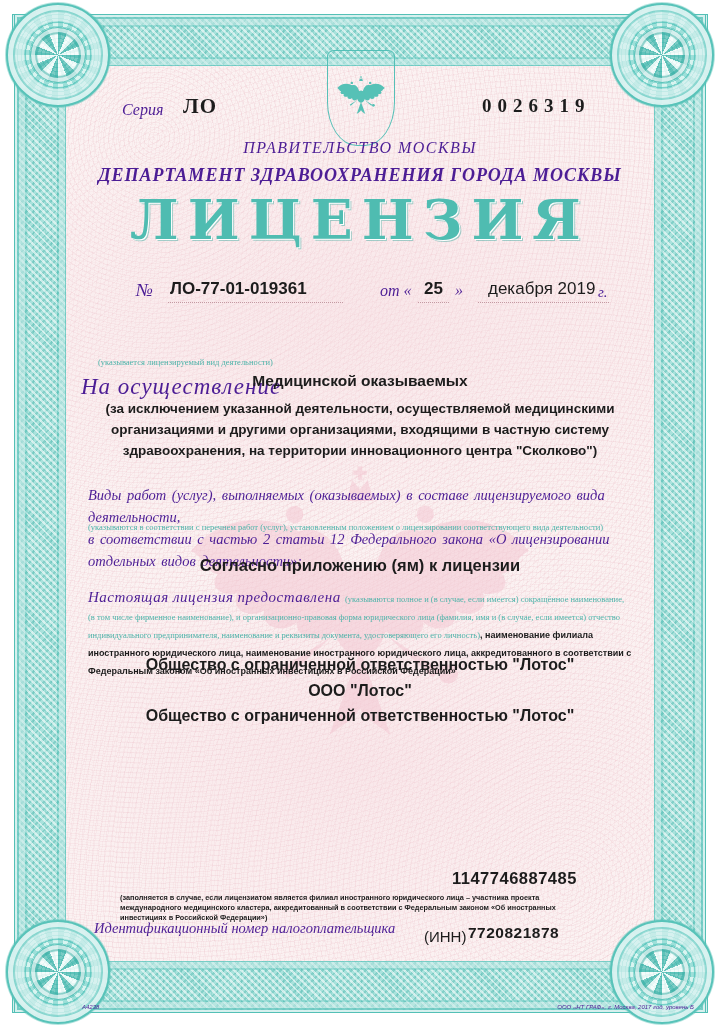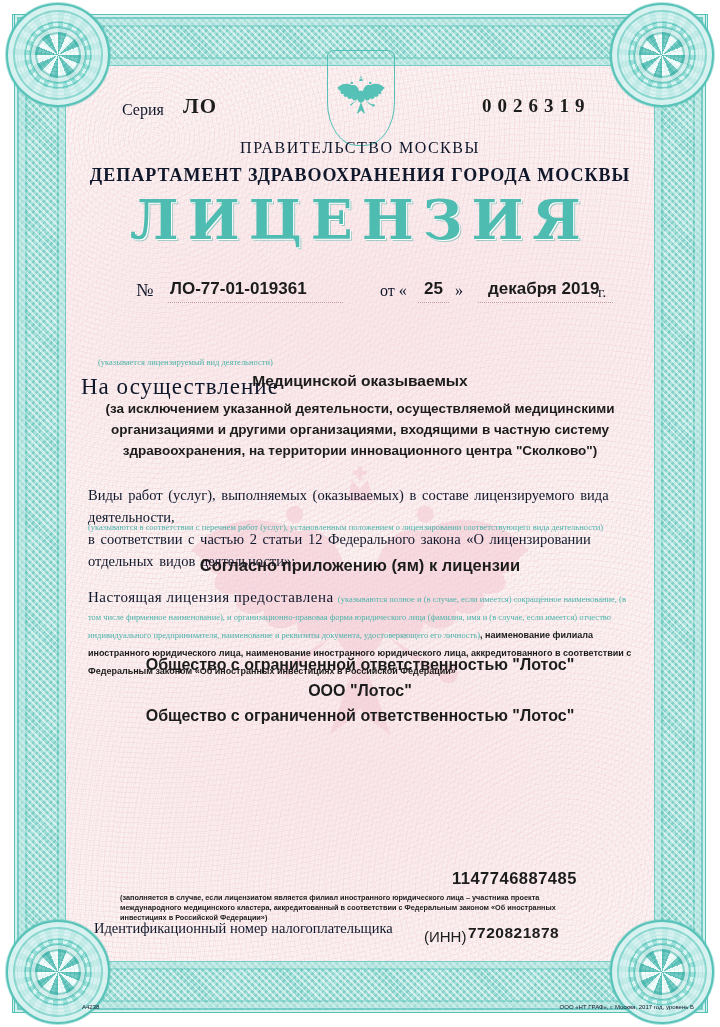--- a/index.html
+++ b/index.html
@@ -57,21 +57,21 @@
       radial-gradient(ellipse 620px 320px at 50% 28%, rgba(246,216,222,.45), transparent 70%),
       radial-gradient(ellipse 520px 300px at 50% 78%, rgba(246,214,221,.40), transparent 70%),
       repeating-radial-gradient(circle at 15% 8%, rgba(226,158,172,.13) 0 1px, transparent 1px 5px),
       repeating-radial-gradient(circle at 85% 92%, rgba(226,158,172,.11) 0 1px, transparent 1px 6px),
       repeating-linear-gradient(98deg, rgba(230,180,191,.13) 0 1px, transparent 1px 4px),
       repeating-linear-gradient(8deg, rgba(230,180,191,.09) 0 1px, transparent 1px 5px);
   }
   .watermark{position:absolute;left:168px;top:450px;width:384px;height:344px;z-index:2;opacity:.55;}
   
   .txt{position:absolute;z-index:4;}
-  .teal{color:#0f172a;}
+  .teal{color:#4c1d95;font-style:italic;}
   .tealdim{color:#4db3a9;}
   .blk{color:#1c1c1c;}
   .sans{font-family:"Liberation Sans",sans-serif;}
   .serif{font-family:"Liberation Serif",serif;}
   .ctr{left:66px;right:66px;text-align:center;}
   .series-label{left:122px;top:101px;font-size:16px;}
   .series-value{left:183px;top:94px;font-size:21px;letter-spacing:1px;font-weight:600;}
   .emblem{
     position:absolute;left:327px;top:50px;width:66px;height:94px;z-index:4;
     border:1.5px solid rgba(78,190,180,.95);
@@ -85,21 +85,21 @@
   .doc-title{
     top:187px;font-size:55px;font-weight:bold;letter-spacing:9px;
     font-family:"DejaVu Serif",serif;color:#4fbcb1;
     text-shadow:1px 1px 0 #ffffff, 2px 2px 0 rgba(58,168,158,.45);
   }
   .num-label{left:136px;top:280px;font-size:18px;}
   .num-value{left:168px;top:279px;font-size:17px;font-weight:bold;border-bottom:1px dotted #c49aa2;padding:0 36px 3px 2px;}
   .from-label{left:380px;top:282px;font-size:16px;}
   .day{left:418px;top:279px;font-size:17px;font-weight:bold;border-bottom:1px dotted #c49aa2;padding:0 6px 3px 6px;}
   .close-quote{left:455px;top:282px;font-size:16px;}
-  .month-year{left:478px;top:279px;font-size:17px;font-weight:bold;border-bottom:1px dotted #c49aa2;padding:0 14px 3px 10px;text-align:center;}
+  .month-year{left:478px;top:279px;font-size:17px;font-weight:normal;border-bottom:1px dotted #c49aa2;padding:0 14px 3px 10px;text-align:center;}
   .year-suffix{left:598px;top:284px;font-size:15px;}
   .act-heading{left:81px;top:330px;font-size:23px;letter-spacing:1px;margin-top:44px;}
   .act-heading-note{left:98px;top:357px;font-size:8.5px;}
   .act-name{top:372px;font-size:15.5px;font-weight:bold;}
   .act-exception{left:80px;right:80px;top:399px;text-align:center;font-size:13.5px;font-weight:bold;line-height:1.55;}
   .works-intro{left:88px;right:88px;top:484px;font-size:14.5px;line-height:22px;word-spacing:2px;}
   .works-note{left:88px;top:522px;font-size:8.5px;}
   .works-value{top:556px;font-size:16.5px;font-weight:bold;}
   .grantee-par{left:88px;right:88px;top:589px;line-height:15px;text-align:left;}
   .grantee-intro{font-size:15px;letter-spacing:.5px;}

